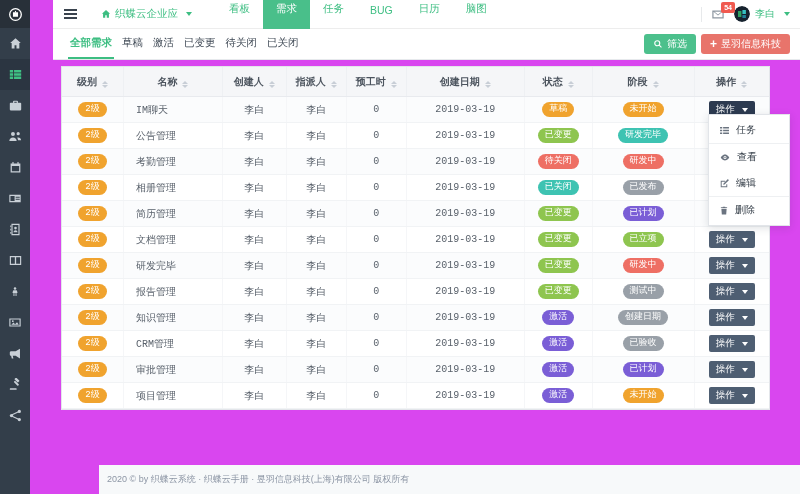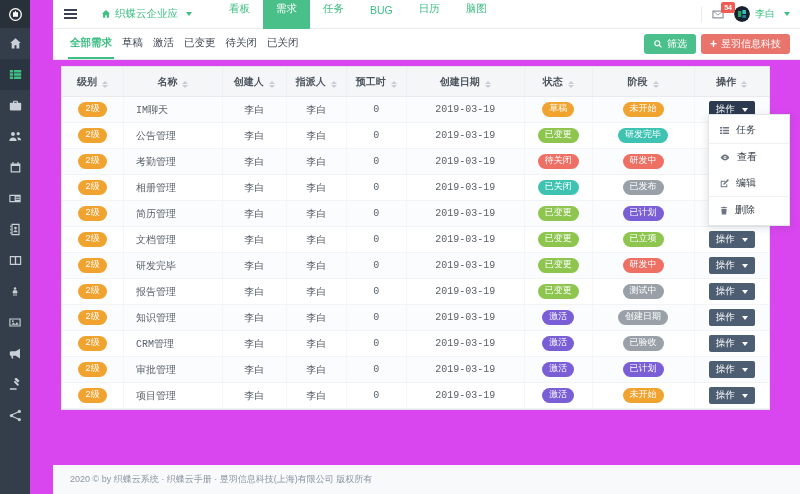--- a/index.html
+++ b/index.html
@@ -58,21 +58,21 @@
   .act-btn{border:none;border-radius:2px;color:#fff;font-size:9.5px;height:17px;padding:0 7px;display:inline-flex;align-items:center;gap:3px;font-family:inherit;cursor:pointer;}
   .summary{font-size:9px;color:#b8bfc8;padding:7px 10px 9px;}
 
   
   .dropdown{position:absolute;top:54px;right:10px;width:80px;background:#fff;border:1px solid #e2e5e9;box-shadow:0 2px 8px rgba(31,45,61,.15);z-index:40;padding:2px 0;}
   .dd-group+.dd-group{border-top:1px solid #eef0f2;}
   .dd-item{display:flex;align-items:center;gap:6px;padding:6px 10px;font-size:10px;color:#39424c;cursor:pointer;}
   .dd-item .ic{color:#6b7480;display:flex;}
 
   
-  .footer{height:29px;flex-shrink:0;background:#f7f9fa;display:flex;align-items:center;padding-left:17px;font-size:9px;color:#8d96a5;}
+  .footer{height:29px;flex-shrink:0;background:#f7f9fa;display:flex;align-items:center;padding-left:8px;font-size:9px;color:#8d96a5;margin-left:46px;}
 </style>
 </head>
 <body>
 
 <div class="page">
 
   <aside class="sidebar">
     <div class="logo">
       <svg viewBox="0 0 16 16" width="15" height="15">
           <circle cx="8" cy="8" r="6.2" fill="none" stroke="#fff" stroke-width="1.4"></circle>

